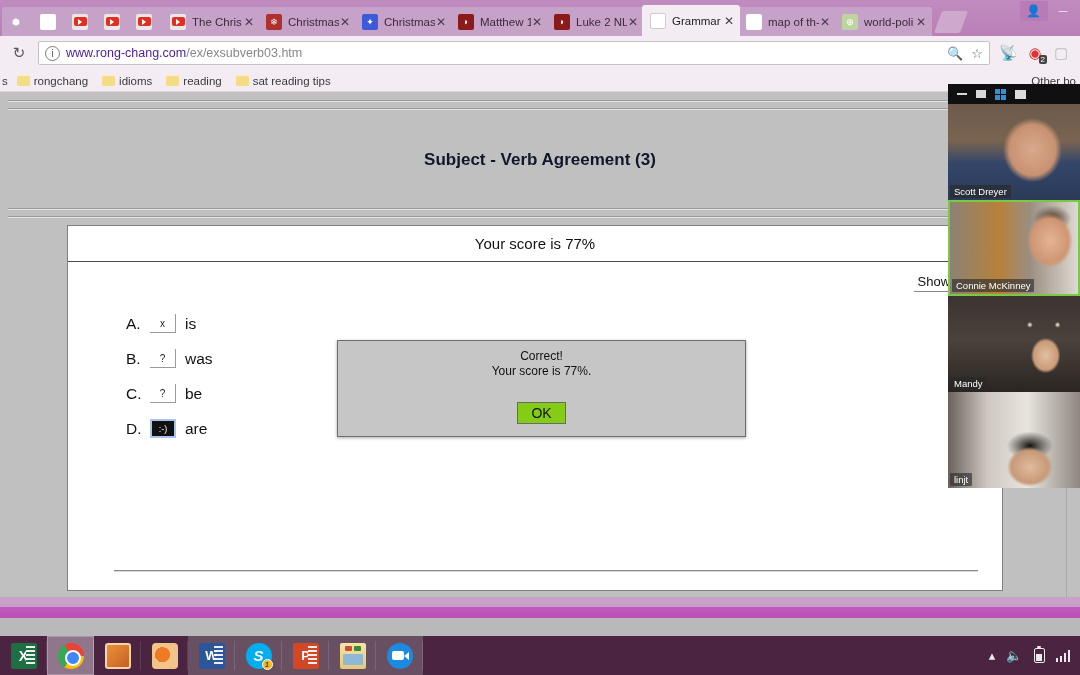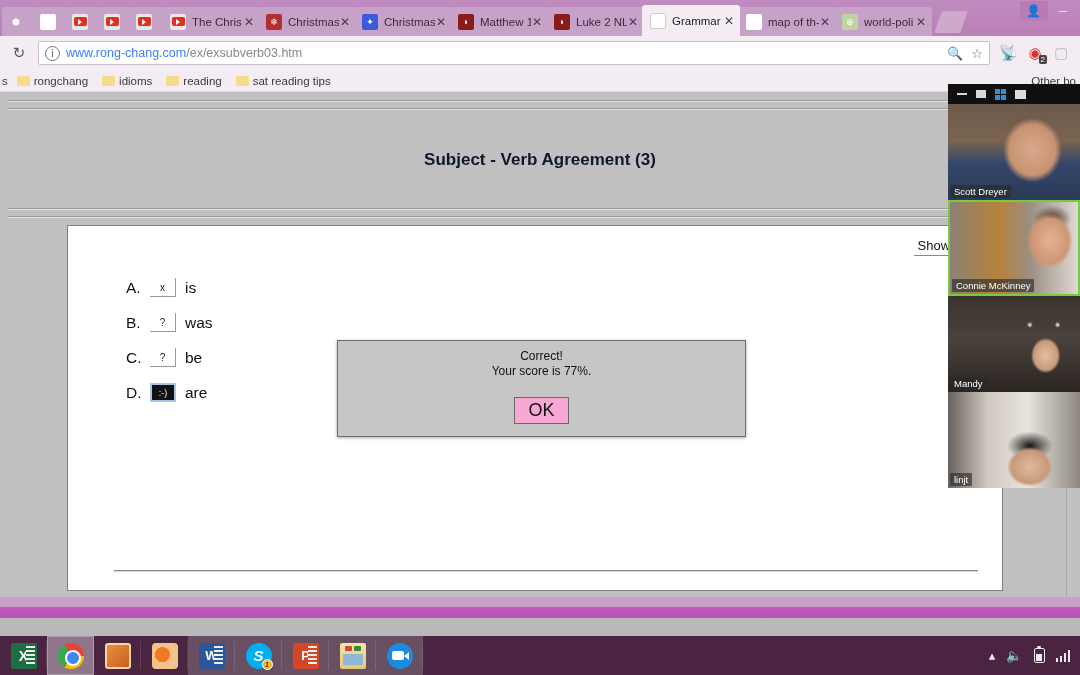--- a/index.html
+++ b/index.html
@@ -124,21 +124,21 @@
     background: #fff; border: 1px solid #c8c0c8; border-radius: 2px;
     display: flex; align-items: center; padding: 0 6px;
     font-size: 12.5px; color: #333;
   }
   .omnibox .infoicon {
     width: 15px; height: 15px; margin-right: 6px;
     border: 1px solid #777; border-radius: 50%;
     color: #555; font-size: 10px; text-align: center; line-height: 13px;
     flex: 0 0 15px;
   }
-  .omnibox .url-strong { color: #3b82f6; }
+  .omnibox .url-strong { color: #4c1d95; }
   .omnibox .url-dim { color: #888; }
   .omnibox .obtail { margin-left: auto; display: flex; gap: 8px; color:#666; font-size:13px;}
 
   
   .bookmarks {
     height: 22px; background: #f3edf3;
     display: flex; align-items: center; padding: 0 4px;
     font-size: 11.5px; color: #3a3a3a; gap: 4px;
     border-bottom: 1px solid #ddd4dd;
   }
@@ -241,22 +241,22 @@
   .dialog .dlg-text {
     padding-top: 8px; text-align: center;
     font-size: 12px; color: #111; line-height: 1.28;
   }
   .dialog .dlg-btnrow {
     position: absolute; left: 0; right: 0; bottom: 12px;
     display: flex; justify-content: center;
   }
   .dialog .okbtn {
     min-width: 48px; padding: 2px 13px;
-    background: #f9a8d4; border: 1px solid #6a6a6a;
-    font-size: 18px; color: #111;
+    background: #84cc16; border: 1px solid #6a6a6a;
+    font-size: 14px; color: #111;
   }
 
   
   .browser-footer {
     position: absolute; left: 0; right: 0; bottom: 0; height: 11px;
     background: linear-gradient(#c15bbd, #bb4fb6);
   }
 
   
   .vpanel {
@@ -532,20 +532,23 @@
         <div class="page-title">Subject - Verb Agreement (3)</div>
         <div style="height:38px"></div>
 
         <div class="rule-block">
           <hr class="rule">
           <div style="height:6px"></div>
           <hr class="rule">
         </div>
 
         <div class="content-card">
+          <div class="score-bar">
+            <span>Your score is 77%</span>
+          </div>
 
           <div class="controls-row">
             <div class="showall">Show all que</div>
           </div>
 
           <div class="quiz">
             <div id="opts-host">
                 <div class="opt-row">
                   <span class="opt-letter">A.</span>
                   <span class="opt-btn">x</span>

